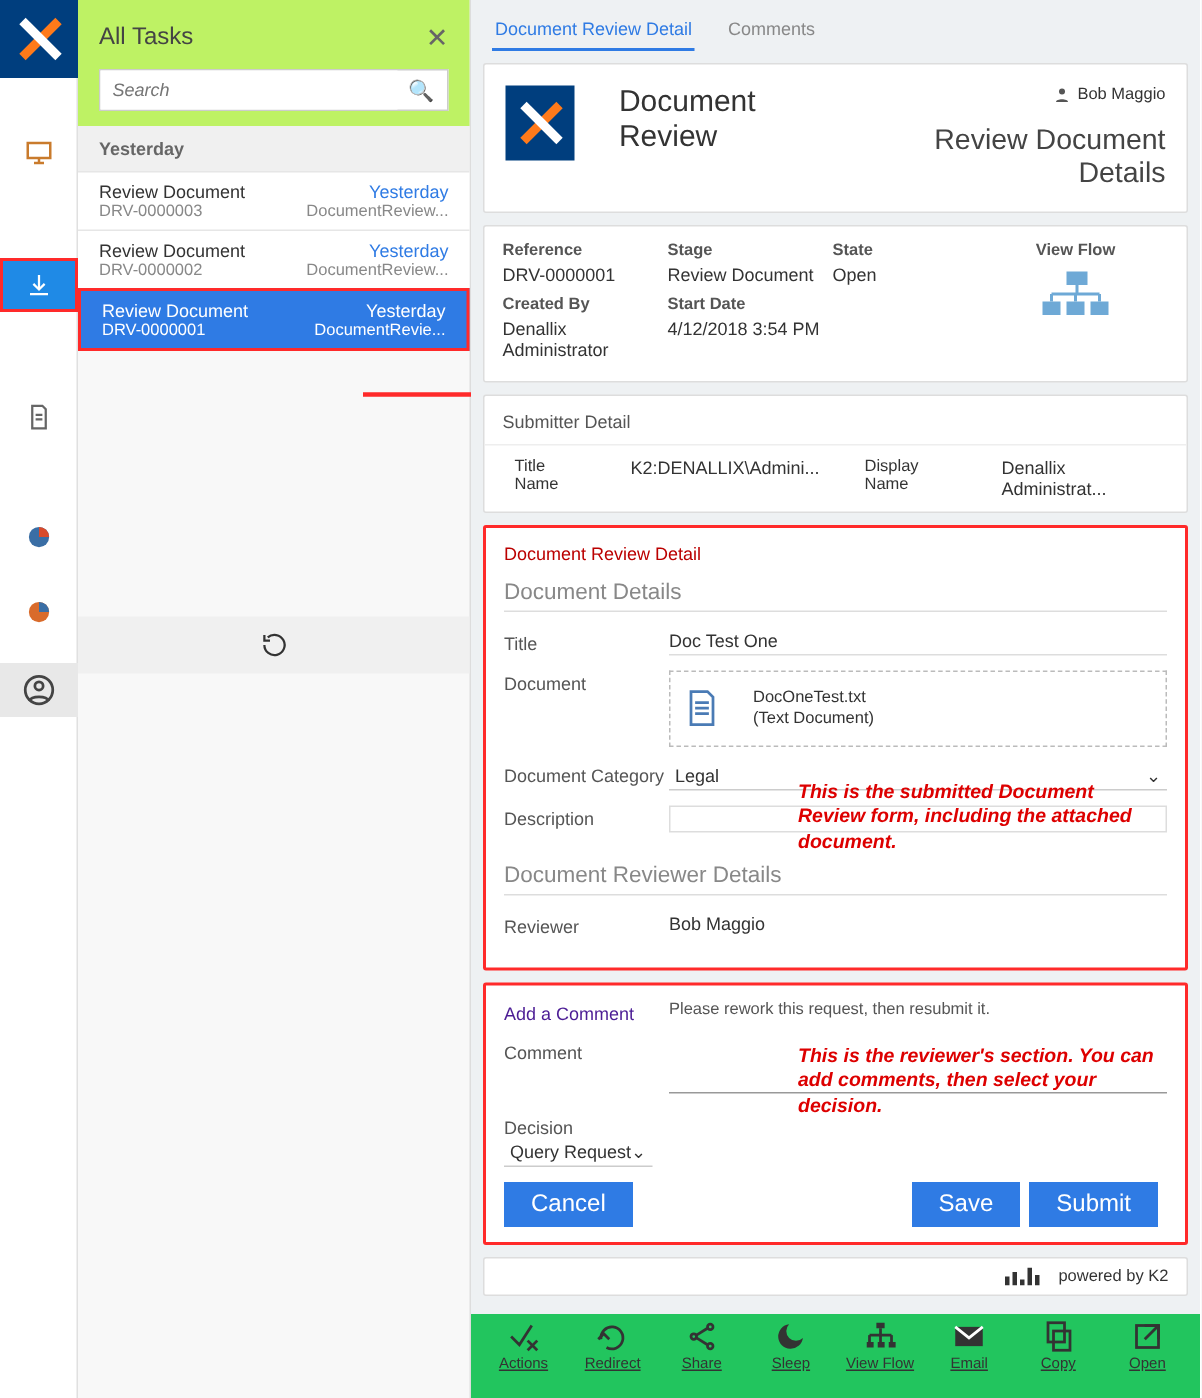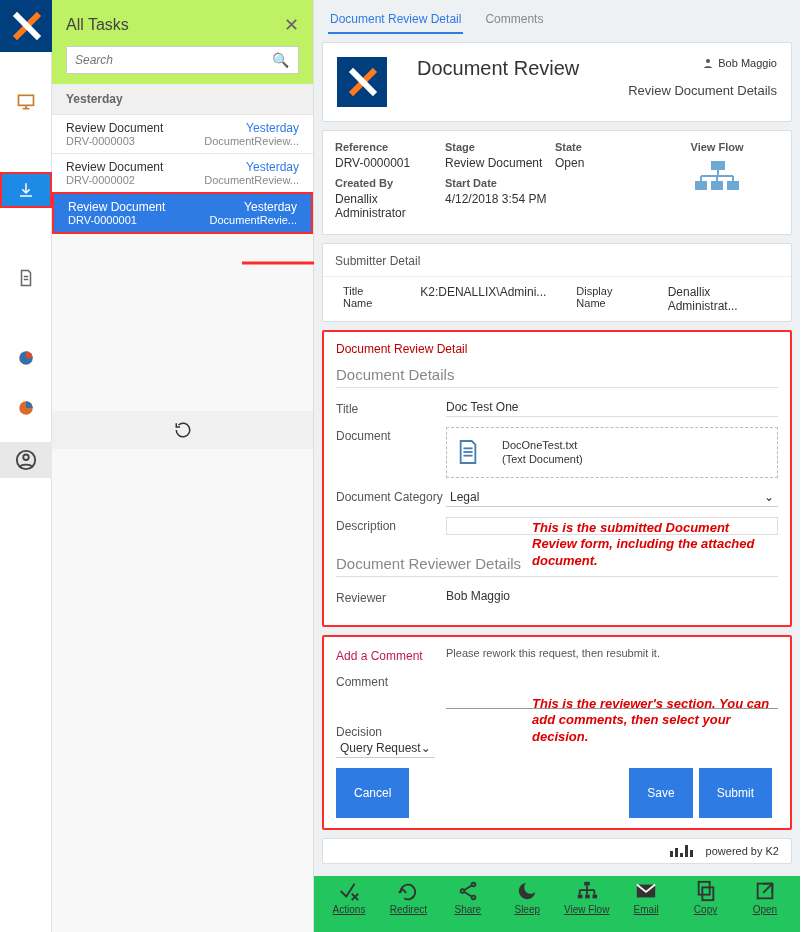--- a/index.html
+++ b/index.html
@@ -40,42 +40,42 @@
 .tabs { display: flex; gap: 20px; padding: 8px 14px 0 14px; font-size: 12px; }
 .tab { padding: 4px 2px 6px 2px; color: #888; cursor: pointer; }
 .tab.active { color: #2F7BE4; border-bottom: 2px solid #2F7BE4; }
 .card { background: #fff; border: 1px solid #ddd; border-radius: 2px; margin: 8px; padding: 10px 12px; }
 .card.flush {padding:0;}
 .header-card { display: flex; align-items: flex-start; padding: 14px; gap: 18px; }
 .header-card .logo-box { width: 50px; height: 50px; background: #003e7e; display: flex; align-items: center; justify-content: center; margin-right: 12px; }
 .header-card .h-title { font-size: 20px; color: #333; font-weight: 300; }
 .header-card .h-right { margin-left: auto; text-align: right; font-size: 11px; color: #333; }
 .h-right .user { display:flex; align-items:center; justify-content:flex-end; gap:4px; margin-bottom:14px;}
-.h-right .subtitle { color:#444; font-size:13px;}
+.h-right .subtitle { color:#444; font-size:19px;}
 
 .kv-grid { display: grid; grid-template-columns: 110px 110px 100px 1fr; font-size: 12px; row-gap: 3px; }
 .kv-grid .lbl { color: #555; font-size: 11px; font-weight:bold;}
 .kv-grid .val { color: #333; font-size: 12px; padding-bottom:4px;}
 .kv-grid .vf-col { grid-row: 1 / span 4; grid-column: 4; display:flex; flex-direction:column; align-items:center;}
 .kv-grid .vf-col .lbl {margin-bottom:6px;}
 
 .sub-header-row { display:flex; gap:30px; padding: 8px 20px; font-size: 11px;}
 .sub-header-row .cell { display:flex; flex-direction:column; gap:2px;}
 .sub-header-row .cell .v {font-size:12px; color:#333;}
 .sub-title-small { padding: 10px 12px 8px 12px; font-size:12px; color:#555; border-bottom:1px solid #eee;}
 .review-card { border: 2px solid #ff2a2a; }
 .section-title { font-size: 15px; color: #888; border-bottom: 1px solid #ddd; padding-bottom: 4px; margin-bottom: 12px; font-weight:300;}
 .red-section-label { color:#b00; font-size:12px; margin-bottom:10px;}
 .form-row { display: flex; align-items: flex-start; margin-bottom: 10px; font-size: 12px; }
 .form-row .flabel { width: 110px; color: #555; padding-top:2px;}
 .form-row .fval { flex: 1; color: #333; border-bottom:1px solid #ddd; padding-bottom:2px;}
 .form-row .select { flex:1; border-bottom:1px solid #ccc; display:flex; justify-content:space-between; color:#333; padding:2px 4px;}
 .attachment-box { border:1px dashed #bbb; padding:10px; display:flex; gap:23px; align-items:center;}
 .attachment-meta {font-size:11px; color:#333; line-height:1.3;}
-.btn { background:#2F7BE4; color:#fff; border:none; padding:18px 18px; font-size:12px; cursor:pointer; margin-right:6px;text-align:center;}
+.btn { background:#2F7BE4; color:#fff; border:none; padding:6px 18px; font-size:16px; cursor:pointer; margin-right:6px;text-align:center;}
 .btn-row { display:flex; margin-top:6px; }
 .btn-row .spacer {flex:1;}
 
 .ann { position:absolute; color:#d00; font-style:italic; font-weight:bold; font-size:13px; line-height:1.25; pointer-events:none;}
 
 .footer-card { display:flex; justify-content:flex-end; align-items:center; gap:6px; padding:6px 12px;}
 .footer-card .pby {font-size:11px; color:#333;}
 
 .action-bar { position:absolute; left:0; bottom:0; right:0; height:56px; display:flex; justify-content:space-between; padding: 4px 12px 0 12px; background:#22c55e;text-decoration:underline;}
 .action-item { display:flex; flex-direction:column; align-items:center; font-size:10px; color:#333; gap:2px; cursor:pointer; min-width:46px;}
@@ -300,21 +300,21 @@
       </div>
     <div class="section-title" style="margin-top:20px;">Document Reviewer Details</div>
     <div class="form-row">
         <div class="flabel">Reviewer</div>
         <div class="fval" style="border:none;">Bob Maggio</div>
       </div>
   </div>
 
   <div class="card review-card">
     <div class="form-row">
-        <div class="flabel" style="color:#be185d;">Add a Comment</div>
+        <div class="flabel" style="color:#4c1d95;">Add a Comment</div>
         <div style="flex:1; color:#555; font-size:11px;">Please rework this request, then resubmit it.</div>
       </div>
     <div class="form-row" style="margin-top:6px;">
         <div class="flabel">Comment</div>
         <div class="fval" style="height:36px; border-bottom:1px solid #999;"></div>
       </div>
     <div class="form-row" style="margin-top:14px;flex-direction:column;">
         <div class="flabel">Decision</div>
       <div class="select" style="max-width:230px;">
           <span>Query Request</span>

